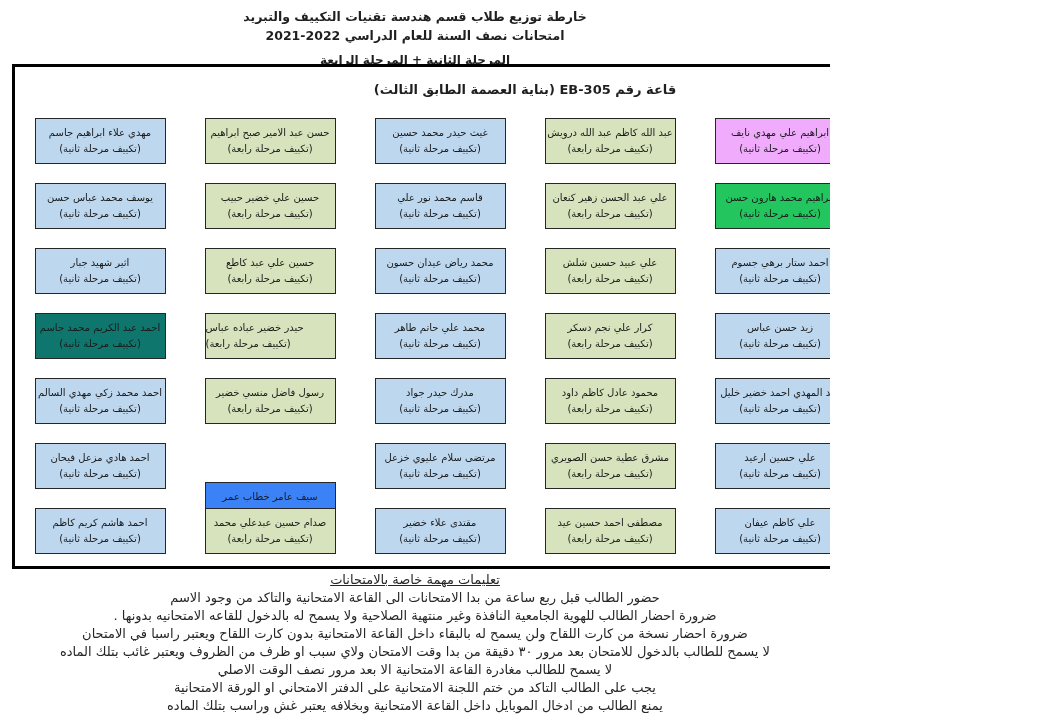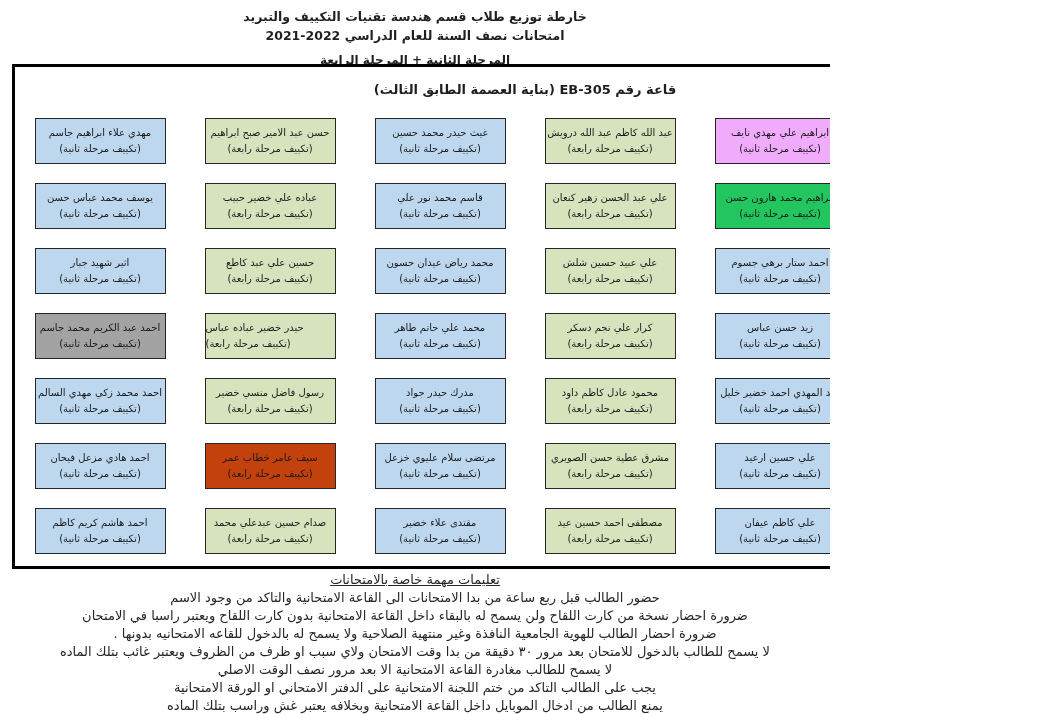--- a/index.html
+++ b/index.html
@@ -113,21 +113,21 @@
           </div>
         </div>
         <div class="cell">
           <div class="box" style="background: rgb(189, 215, 238); text-align: right;">
             <div class="student-name">قاسم محمد نور علي</div>
             <div class="student-stage">(تكييف مرحلة ثانية)</div>
           </div>
         </div>
         <div class="cell">
           <div class="box" style="background: rgb(214, 227, 188);">
-            <div class="student-name">عباده علي خضير حبيب</div>
+            <div class="student-name">حسين علي خضير حبيب</div>
             <div class="student-stage">(تكييف مرحلة رابعة)</div>
           </div>
         </div>
         <div class="cell">
           <div class="box" style="background: rgb(189, 215, 238);">
             <div class="student-name">يوسف محمد عباس حسن</div>
             <div class="student-stage">(تكييف مرحلة ثانية)</div>
           </div>
         </div>
         <div class="cell">
@@ -184,21 +184,21 @@
             <div class="student-stage">(تكييف مرحلة ثانية)</div>
           </div>
         </div>
         <div class="cell">
           <div class="box" style="background: rgb(214, 227, 188); align-items: flex-end;">
             <div class="student-name">حيدر خضير عباده عباس</div>
             <div class="student-stage">(تكييف مرحلة رابعة)</div>
           </div>
         </div>
         <div class="cell">
-          <div class="box" style="background: #a3a3a3;">
+          <div class="box" style="background: #0f766e;">
             <div class="student-name">احمد عبد الكريم محمد جاسم</div>
             <div class="student-stage">(تكييف مرحلة ثانية)</div>
           </div>
         </div>
         <div class="cell">
           <div class="box" style="background: rgb(255, 255, 255);"></div>
         </div>
         <div class="cell">
           <div class="box" style="background: rgb(189, 215, 238);">
             <div class="student-name">عبد المهدي احمد خضير خليل</div>
@@ -244,21 +244,21 @@
             <div class="student-stage">(تكييف مرحلة رابعة)</div>
           </div>
         </div>
         <div class="cell">
           <div class="box" style="background: rgb(189, 215, 238);">
             <div class="student-name">مرتضى سلام عليوي خزعل</div>
             <div class="student-stage">(تكييف مرحلة ثانية)</div>
           </div>
         </div>
         <div class="cell">
-          <div class="box" style="background: #c2410c;">
+          <div class="box" style="background: #3b82f6; margin-top: 39px;">
             <div class="student-name">سيف عامر خطاب عمر</div>
             <div class="student-stage">(تكييف مرحلة رابعة)</div>
           </div>
         </div>
         <div class="cell">
           <div class="box" style="background: rgb(189, 215, 238);">
             <div class="student-name">احمد هادي مزعل فيحان</div>
             <div class="student-stage">(تكييف مرحلة ثانية)</div>
           </div>
         </div>
@@ -295,22 +295,22 @@
             <div class="student-stage">(تكييف مرحلة ثانية)</div>
           </div>
         </div>
       </div>
   </section>
 
   <section class="instructions">
     <div class="ins-heading">تعليمات مهمة خاصة بالامتحانات</div>
     <div id="ins-list">
         <div>حضور الطالب قبل ربع ساعة من بدا الامتحانات الى القاعة الامتحانية والتاكد من وجود الاسم</div>
+        <div>ضرورة احضار الطالب للهوية الجامعية النافذة وغير منتهية الصلاحية ولا يسمح له بالدخول للقاعه الامتحانيه بدونها .</div>
         <div>ضرورة احضار نسخة من كارت اللقاح ولن يسمح له بالبقاء داخل القاعة الامتحانية بدون كارت اللقاح ويعتبر راسبا في الامتحان</div>
-        <div>ضرورة احضار الطالب للهوية الجامعية النافذة وغير منتهية الصلاحية ولا يسمح له بالدخول للقاعه الامتحانيه بدونها .</div>
         <div>لا يسمح للطالب بالدخول للامتحان بعد مرور ٣٠ دقيقة من بدا وقت الامتحان ولاي سبب او ظرف من الظروف ويعتبر غائب بتلك الماده</div>
         <div>لا يسمح للطالب مغادرة القاعة الامتحانية الا بعد مرور نصف الوقت الاصلي</div>
         <div>يجب على الطالب التاكد من ختم اللجنة الامتحانية على الدفتر الامتحاني او الورقة الامتحانية</div>
         <div>يمنع الطالب من ادخال الموبايل داخل القاعة الامتحانية وبخلافه يعتبر غش وراسب بتلك الماده</div>
       </div>
   </section>
 
 </div>
 
 </body></html>

